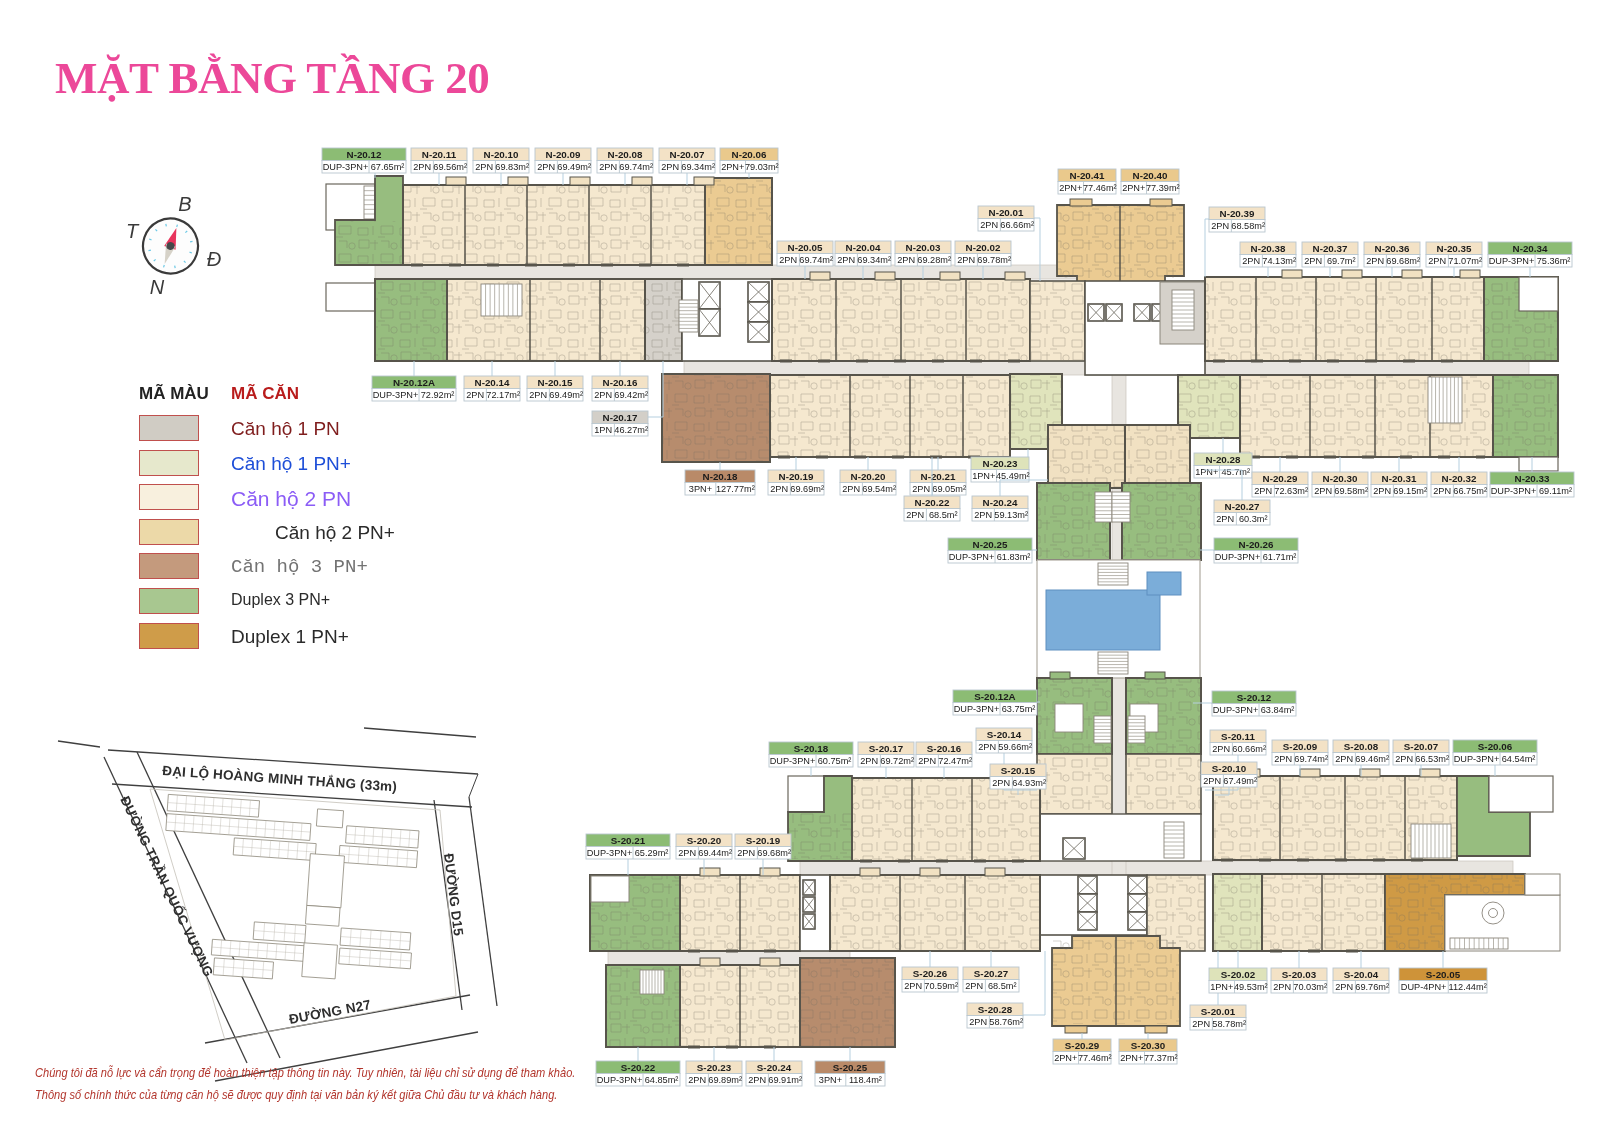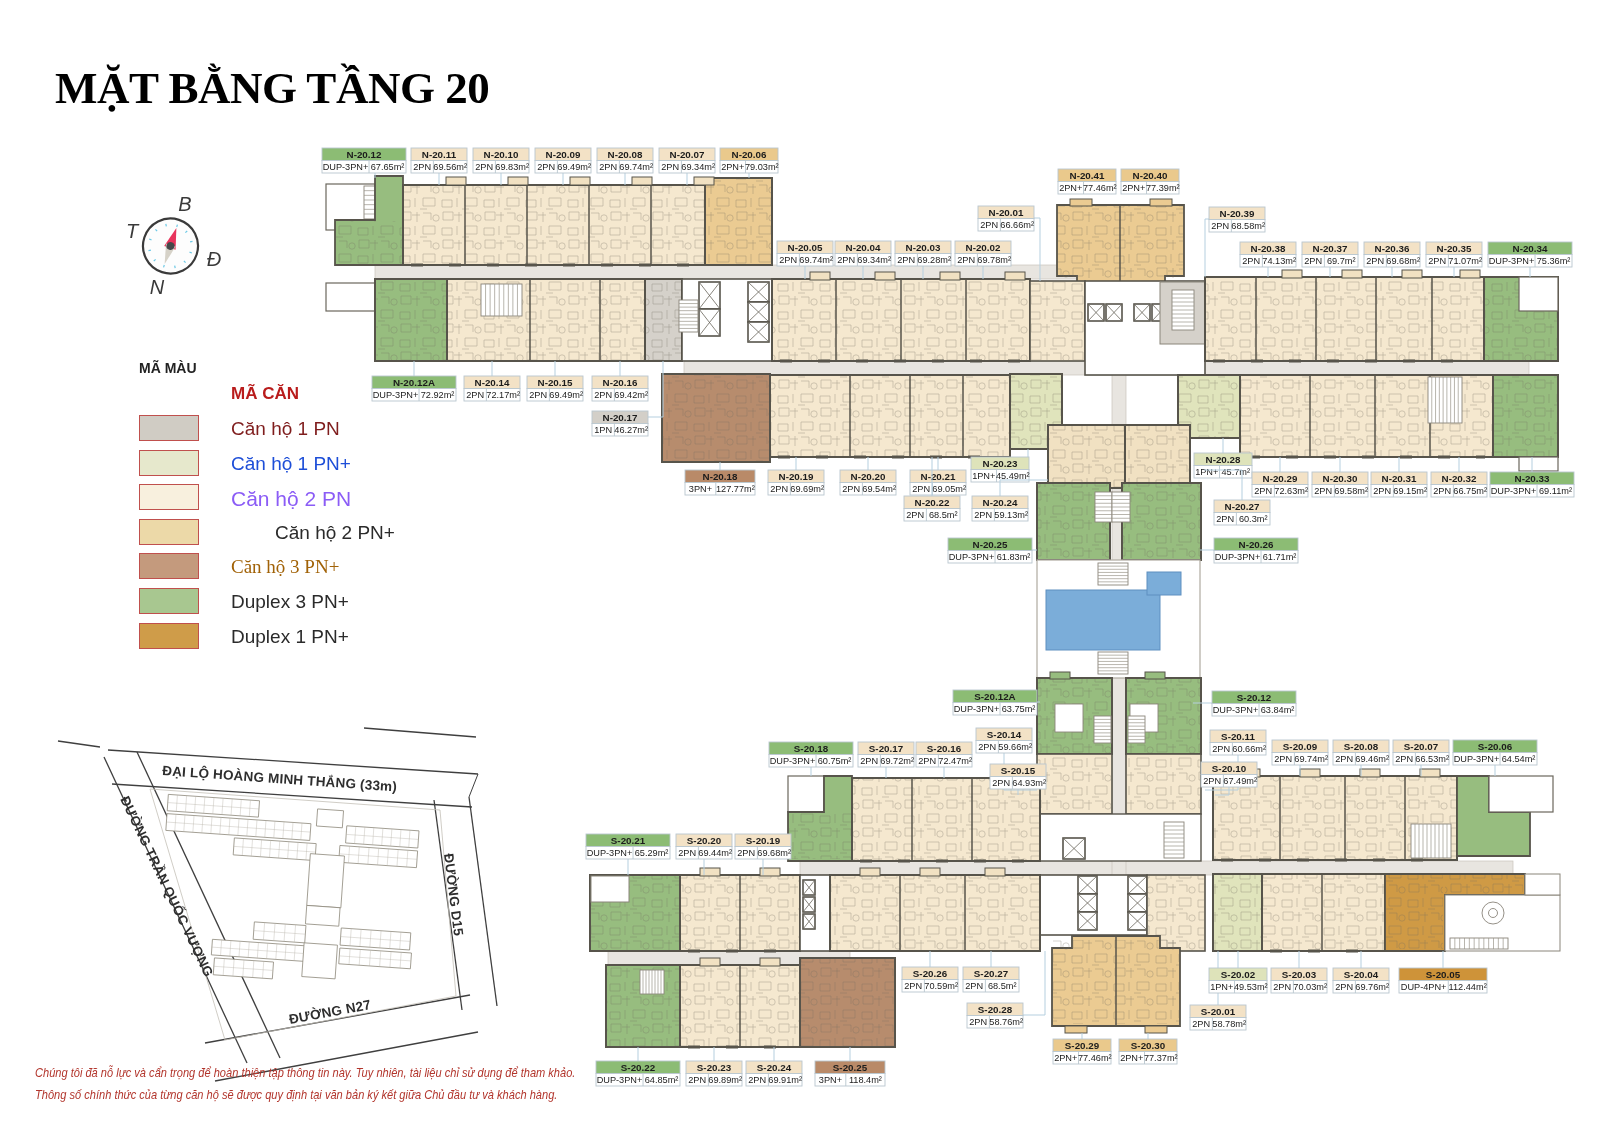--- a/index.html
+++ b/index.html
@@ -1018,29 +1018,29 @@
         <line x1="258.9" y1="963.7" x2="258.9" y2="980.6"></line>
         <line x1="268.8" y1="963.7" x2="268.8" y2="980.6"></line>
         <line x1="219.4" y1="972.1" x2="278.6" y2="972.1"></line>
       </g>
     </g>
     <text x="162" y="775" font-size="13.5" font-weight="bold" fill="#2e2e2e" font-family="Liberation Sans, sans-serif" transform="rotate(4 162 775)" letter-spacing="0.2">ĐẠI LỘ HOÀNG MINH THẮNG (33m)</text>
     <text x="120" y="799" font-size="13.5" font-weight="bold" fill="#2e2e2e" font-family="Liberation Sans, sans-serif" transform="rotate(64.5 120 799)" letter-spacing="0.2">ĐƯỜNG TRẦN QUỐC VƯỢNG</text>
     <text x="444" y="854" font-size="13.5" font-weight="bold" fill="#2e2e2e" font-family="Liberation Sans, sans-serif" transform="rotate(83 444 854)" letter-spacing="0.2">ĐƯỜNG D15</text>
     <text x="290" y="1024" font-size="13.5" font-weight="bold" fill="#2e2e2e" font-family="Liberation Sans, sans-serif" transform="rotate(-10.5 290 1024)" letter-spacing="0.2">ĐƯỜNG N27</text>
   </svg>
-<div class="abs" style="left:55px;top:52px;font-family:'Liberation Serif',serif;font-weight:bold;font-size:45px;color:#000000;letter-spacing:-0.5px;margin-top:10px;">MẶT BẰNG TẦNG 20</div>
-<div class="abs" style="left:139px;top:360px;font-family:'Liberation Sans',sans-serif;font-weight:bold;font-size:14px;color:#222;">MÃ MÀU</div>
+<div class="abs" style="left:55px;top:52px;font-family:'Liberation Serif',serif;font-weight:bold;font-size:45px;color:#ec4899;letter-spacing:-0.5px;">MẶT BẰNG TẦNG 20</div>
+<div class="abs" style="left:139px;top:384px;font-family:'Liberation Sans',sans-serif;font-weight:bold;font-size:17px;color:#222;">MÃ MÀU</div>
 <div class="abs" style="left:231px;top:384px;font-family:'Liberation Sans',sans-serif;font-weight:bold;font-size:17px;color:#b91c1c;">MÃ CĂN</div>
 <div class="abs" style="left:35px;top:1062px;font-family:'Liberation Sans',sans-serif;font-style:italic;font-size:13.5px;line-height:22px;color:#b2352c;transform:scaleX(0.82);transform-origin:left top;white-space:nowrap;">Chúng tôi đã nỗ lực và cẩn trọng để hoàn thiện tập thông tin này. Tuy nhiên, tài liệu chỉ sử dụng để tham khảo.<br>Thông số chính thức của từng căn hộ sẽ được quy định tại văn bản ký kết giữa Chủ đầu tư và khách hàng.</div>
 <div class="abs" style="left:139px;top:415.0px;width:60px;height:26px;background:#d0ccc4;border:1.4px solid #c0504d;box-sizing:border-box;"></div>
 <div class="abs" style="left:231px;top:418.0px;font-family:'Liberation Sans',sans-serif;font-size:19px;color:#7f1d1d;">Căn hộ 1 PN</div>
 <div class="abs" style="left:139px;top:449.6px;width:60px;height:26px;background:#e6e8cc;border:1.4px solid #c0504d;box-sizing:border-box;"></div>
 <div class="abs" style="left:231px;top:452.6px;font-family:'Liberation Sans',sans-serif;font-size:19px;color:#1d4ed8;">Căn hộ 1 PN+</div>
 <div class="abs" style="left:139px;top:484.2px;width:60px;height:26px;background:#f8f0de;border:1.4px solid #c0504d;box-sizing:border-box;"></div>
 <div class="abs" style="left:231px;top:487.2px;font-family:'Liberation Sans',sans-serif;font-size:21px;color:#8b5cf6;">Căn hộ 2 PN</div>
 <div class="abs" style="left:139px;top:518.8px;width:60px;height:26px;background:#ecd9a8;border:1.4px solid #c0504d;box-sizing:border-box;"></div>
 <div class="abs" style="left:231px;top:521.8px;font-family:'Liberation Sans',sans-serif;font-size:19px;color:#2b2b2b;margin-left:44px;">Căn hộ 2 PN+</div>
 <div class="abs" style="left:139px;top:553.4px;width:60px;height:26px;background:#c49a7d;border:1.4px solid #c0504d;box-sizing:border-box;"></div>
-<div class="abs" style="left:231px;top:556.4px;font-family:Liberation Serif, serif;font-size:19px;color:#a16207;">Căn hộ 3 PN+</div>
+<div class="abs" style="left:231px;top:556.4px;font-family:Liberation Mono, monospace;font-size:19px;color:#737373;">Căn hộ 3 PN+</div>
 <div class="abs" style="left:139px;top:588.0px;width:60px;height:26px;background:#a8c790;border:1.4px solid #c0504d;box-sizing:border-box;"></div>
-<div class="abs" style="left:231px;top:591.0px;font-family:'Liberation Sans',sans-serif;font-size:19px;color:#2b2b2b;">Duplex 3 PN+</div>
+<div class="abs" style="left:231px;top:591.0px;font-family:'Liberation Sans',sans-serif;font-size:16px;color:#2b2b2b;">Duplex 3 PN+</div>
 <div class="abs" style="left:139px;top:622.6px;width:60px;height:26px;background:#cf9c49;border:1.4px solid #c0504d;box-sizing:border-box;"></div>
 <div class="abs" style="left:231px;top:625.6px;font-family:'Liberation Sans',sans-serif;font-size:19px;color:#2b2b2b;">Duplex 1 PN+</div>
 </body></html>

